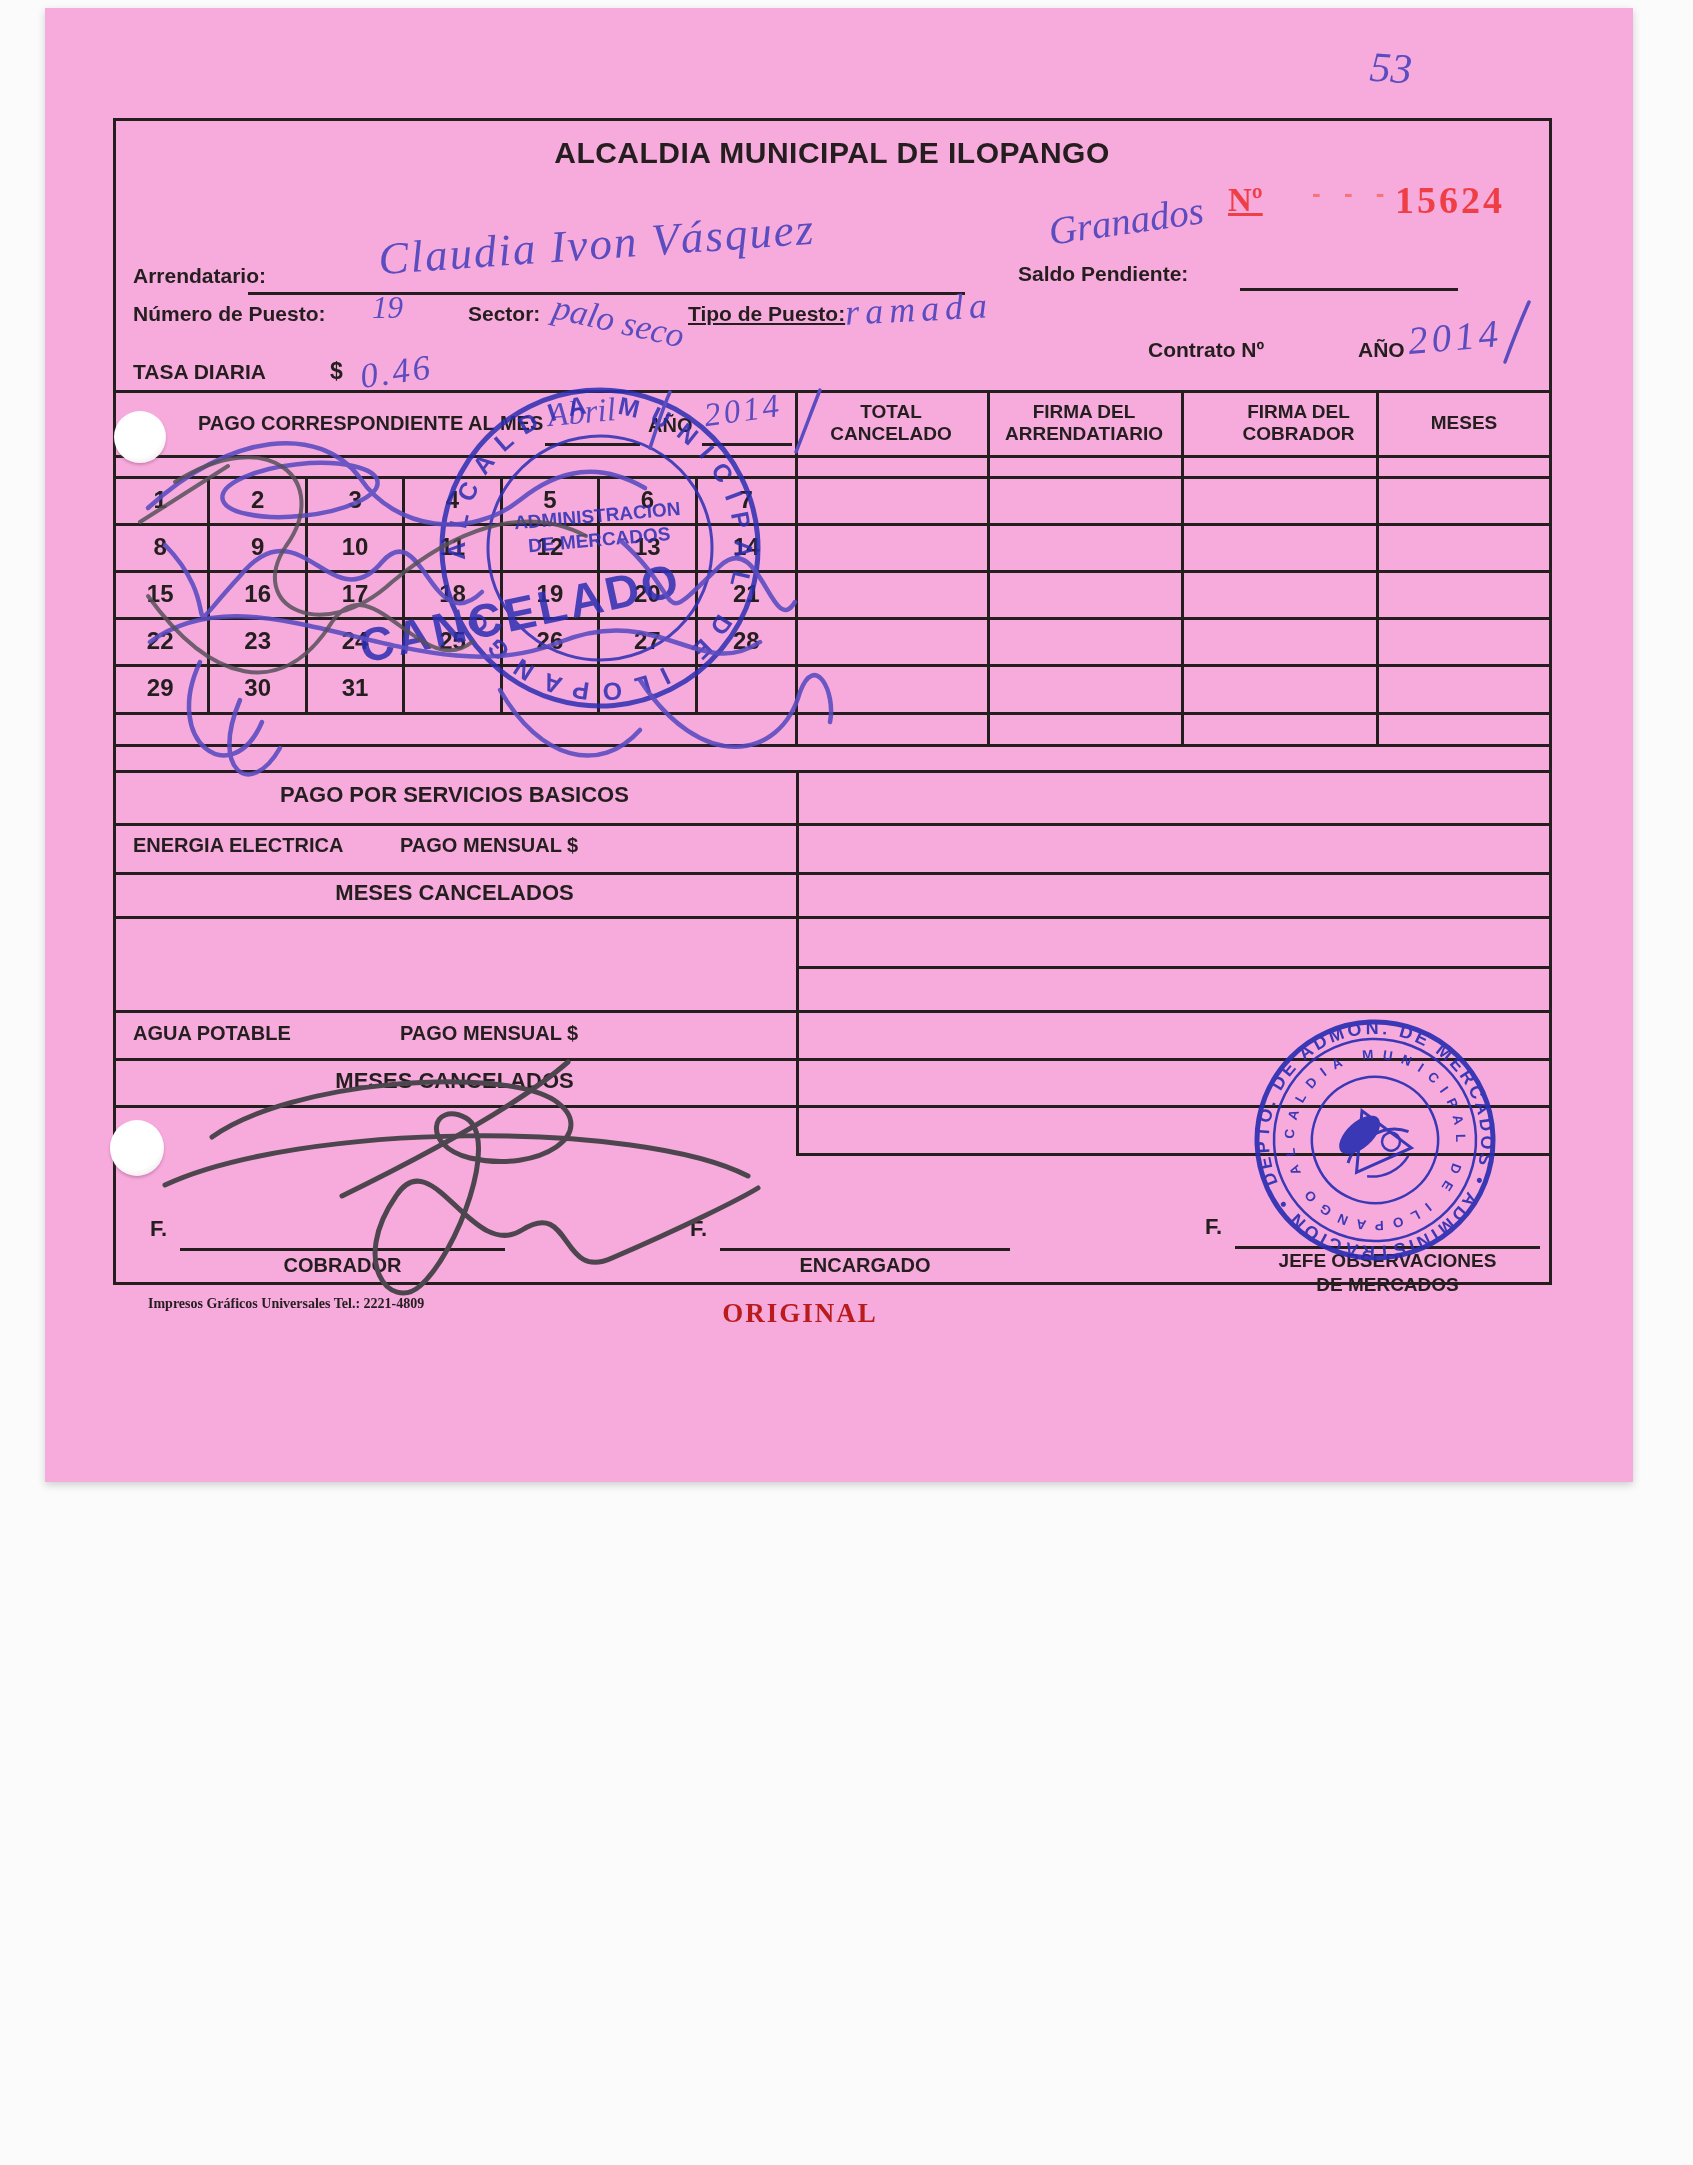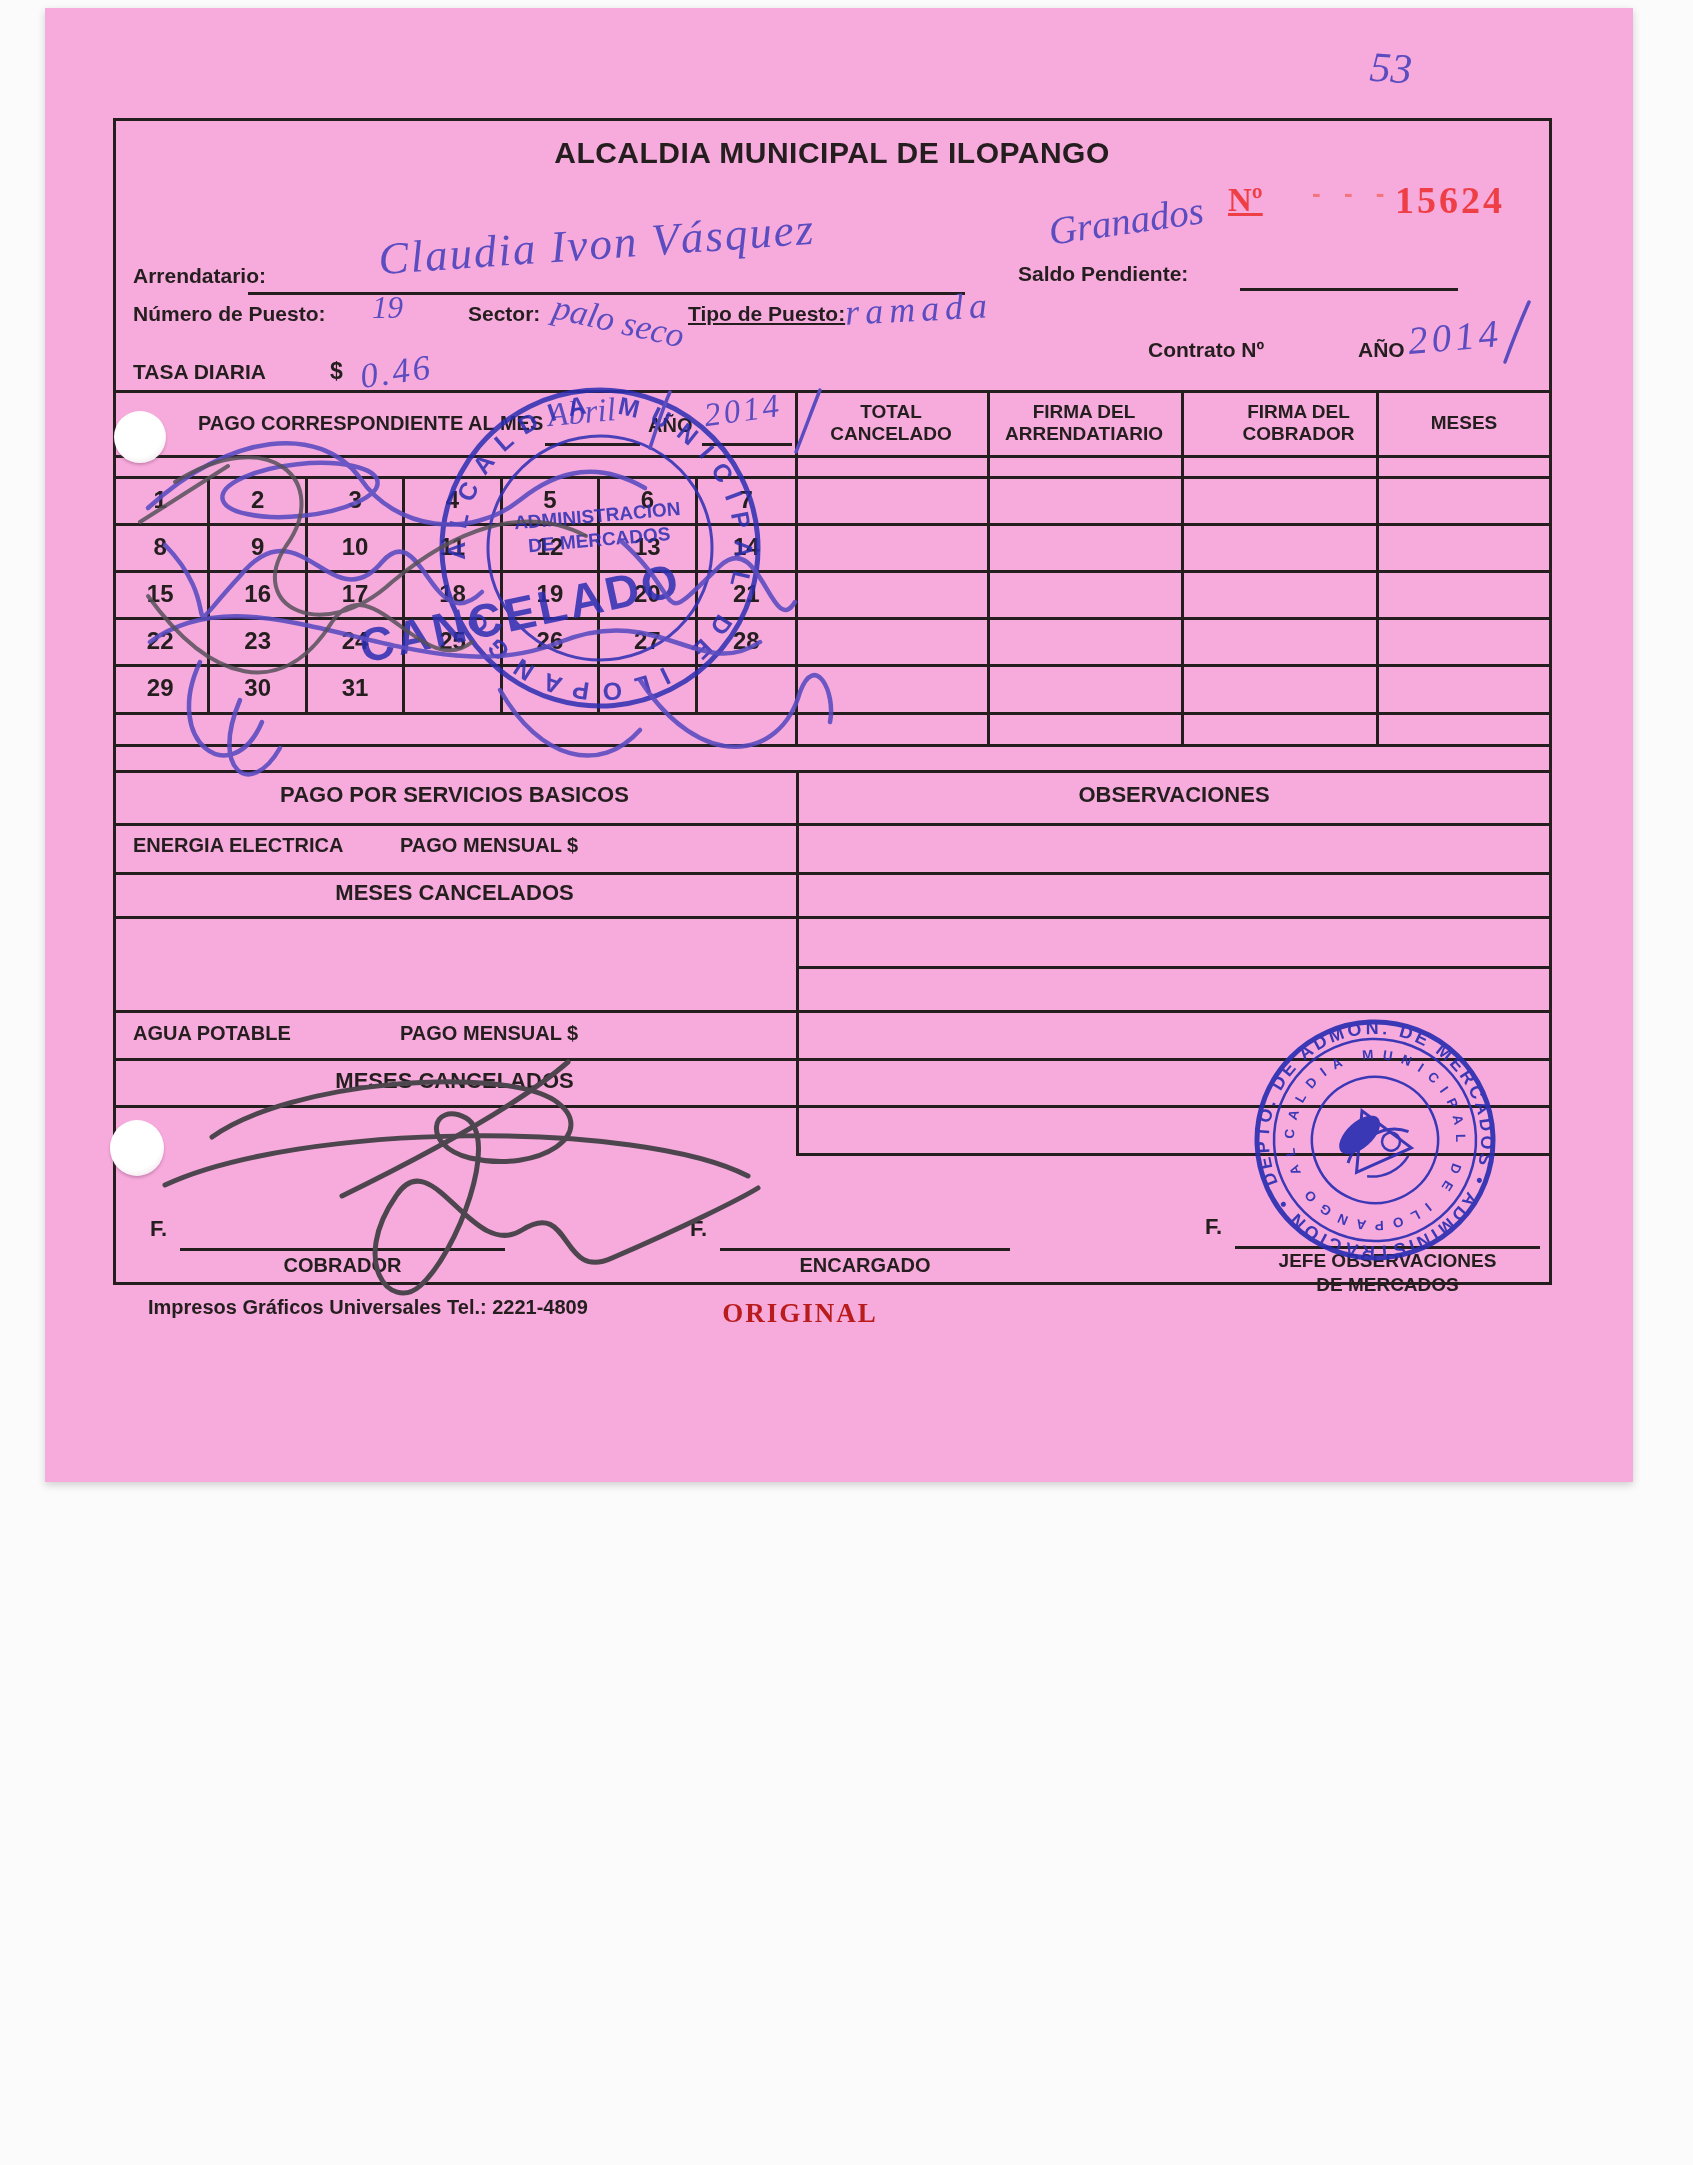--- a/index.html
+++ b/index.html
@@ -131,42 +131,41 @@
   <div class="hline" style="left:113px;top:872px;width:1439px;"></div>
   <div class="hline" style="left:113px;top:916px;width:1439px;"></div>
   <div class="hline" style="left:796px;top:966px;width:756px;"></div>
   <div class="hline" style="left:113px;top:1010px;width:1439px;"></div>
   <div class="hline" style="left:113px;top:1058px;width:1439px;"></div>
   <div class="hline" style="left:113px;top:1105px;width:1439px;"></div>
   <div class="hline" style="left:796px;top:1153px;width:756px;"></div>
   <div class="vline" style="left:796px;top:770px;height:386px;"></div>
 
   <div class="lbl ctr" style="left:113px;top:782px;width:683px;font-size:22px;">PAGO POR SERVICIOS BASICOS</div>
-  <div class="lbl ctr" style="left:796px;top:782px;width:756px;font-size:22px;">OBSERVACIONES</div>
   <div class="lbl" style="left:133px;top:834px;font-size:20px;">ENERGIA ELECTRICA</div>
   <div class="lbl" style="left:400px;top:834px;font-size:20px;">PAGO MENSUAL $</div>
   <div class="lbl ctr" style="left:113px;top:880px;width:683px;font-size:22px;">MESES CANCELADOS</div>
   <div class="lbl" style="left:133px;top:1022px;font-size:20px;">AGUA POTABLE</div>
   <div class="lbl" style="left:400px;top:1022px;font-size:20px;">PAGO MENSUAL $</div>
   <div class="lbl ctr" style="left:113px;top:1068px;width:683px;font-size:22px;">MESES CANCELADOS</div>
 
   <div class="lbl" style="left:150px;top:1216px;font-size:22px;">F.</div>
   <div class="sigline" style="left:180px;top:1248px;width:325px;"></div>
   <div class="lbl ctr" style="left:180px;top:1254px;width:325px;font-size:20px;">COBRADOR</div>
 
   <div class="lbl" style="left:690px;top:1216px;font-size:22px;">F.</div>
   <div class="sigline" style="left:720px;top:1248px;width:290px;"></div>
   <div class="lbl ctr" style="left:720px;top:1254px;width:290px;font-size:20px;">ENCARGADO</div>
 
   <div class="lbl" style="left:1205px;top:1214px;font-size:22px;">F.</div>
   <div class="sigline" style="left:1235px;top:1246px;width:305px;"></div>
   <div class="lbl ctr" style="left:1235px;top:1250px;width:305px;font-size:19px;">JEFE OBSERVACIONES</div>
   <div class="lbl ctr" style="left:1235px;top:1274px;width:305px;font-size:19px;">DE MERCADOS</div>
 
-  <div class="lbl" style="left:148px;top:1296px;font-size:20px;">Impresos Gráficos Universales Tel.: 2221-4809</div>
+  <div class="lbl" style="left:148px;top:1296px;font-size:14px;font-family:Liberation Serif, serif;">Impresos Gráficos Universales Tel.: 2221-4809</div>
   <div class="lbl ctr red" style="left:690px;top:1298px;width:220px;font-size:27px;font-family:'Liberation Serif',serif;letter-spacing:2px;color:#b91c1c;">ORIGINAL</div>
 
   <svg id="ink" width="1693" height="2165" viewBox="0 0 1693 2165">
 
     <g opacity="0.85" transform="rotate(-5 600 548)">
       <circle cx="600" cy="548" r="158" fill="none" stroke="#2c2fb3" stroke-width="5"></circle>
       <circle cx="600" cy="548" r="112" fill="none" stroke="#2c2fb3" stroke-width="3"></circle>
       <path id="ringA" d="M 600,548 m -135,0 a 135,135 0 1,1 270,0 a 135,135 0 1,1 -270,0" fill="none"></path>
       <text font-size="25" font-weight="bold" fill="#2c2fb3" letter-spacing="5">
         <textPath href="#ringA" textLength="800">ALCALDIA MUNICIPAL DE ILOPANGO</textPath>

